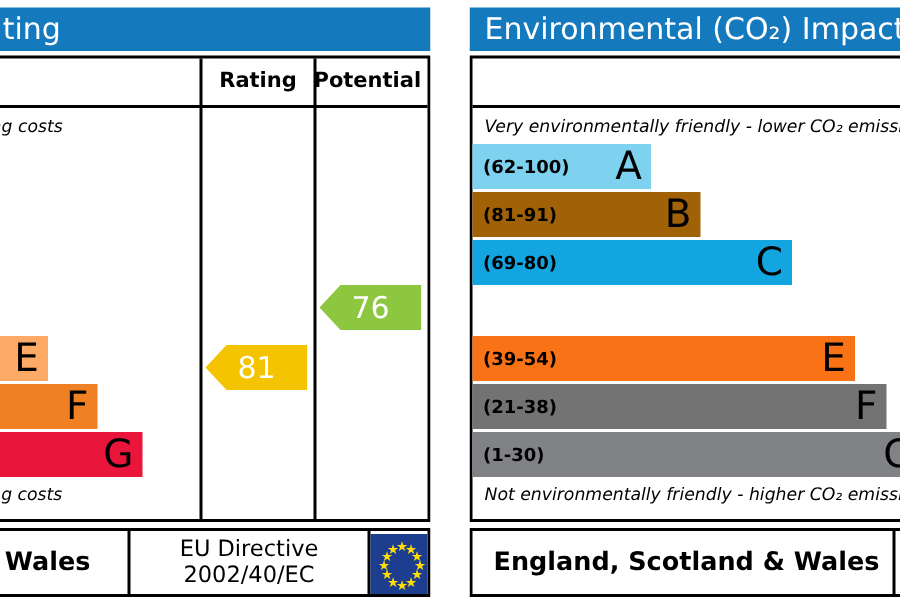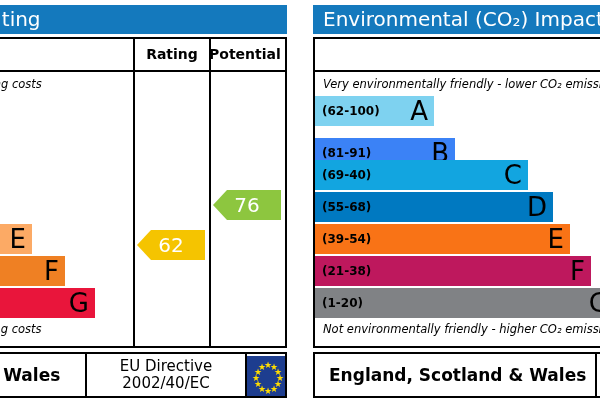--- a/index.html
+++ b/index.html
@@ -90,21 +90,21 @@
 
         <span class="ltr">F</span>
       </div>
       <div class="bar" style="top:216px;width:306px;background:#e9153b">
 
         <span class="ltr">G</span>
       </div>
 
       <div class="capnote" style="top:250px">Not energy efficient - higher running costs</div>
 
-      <div class="arrow" style="left:348px;top:158px;width:68px;background:#f5c400">62</div>
+      <div class="arrow" style="left:348px;top:158px;width:68px;background:#f5c400">81</div>
       <div class="arrow" style="left:424px;top:118px;width:68px;background:#8dc63f">76</div>
     </div>
   </div>
 
   <div class="footer">
     <div class="region">England, Scotland &amp; Wales</div>
     <div class="fvline" style="left:296px"></div>
     <div class="directive" style="left:300px;width:154px">
       <span>EU Directive</span><br>
       <span>2002/40/EC</span>
@@ -143,42 +143,38 @@
     </div>
 
     <div class="body">
 
       <div class="capnote" style="top:5px">Very environmentally friendly - lower CO₂ emissions</div>
 
       <div class="bar" style="top:24px;width:119px;background:#7ed2f0">
         <span class="rng">(62-100)</span>
         <span class="ltr">A</span>
       </div>
-      <div class="bar" style="top:66px;width:140px;background:#3b82f6">
+      <div class="bar" style="top:56px;width:152px;background:#a16207">
         <span class="rng">(81-91)</span>
         <span class="ltr">B</span>
       </div>
       <div class="bar" style="top:88px;width:213px;background:#12a5e0">
-        <span class="rng">(69-40)</span>
+        <span class="rng">(69-80)</span>
         <span class="ltr">C</span>
-      </div>
-      <div class="bar" style="top:120px;width:238px;background:#0079c1">
-        <span class="rng">(55-68)</span>
-        <span class="ltr">D</span>
       </div>
       <div class="bar" style="top:152px;width:255px;background:#f97316">
         <span class="rng">(39-54)</span>
         <span class="ltr">E</span>
       </div>
-      <div class="bar" style="top:184px;width:276px;background:#be185d">
+      <div class="bar" style="top:184px;width:276px;background:#737373">
         <span class="rng">(21-38)</span>
         <span class="ltr">F</span>
       </div>
       <div class="bar" style="top:216px;width:300px;background:#808285">
-        <span class="rng">(1-20)</span>
+        <span class="rng">(1-30)</span>
         <span class="ltr">G</span>
       </div>
 
       <div class="capnote" style="top:250px">Not environmentally friendly - higher CO₂ emissions</div>
     </div>
   </div>
 
   <div class="footer">
     <div class="region">England, Scotland &amp; Wales</div>
     <div class="fvline" style="left:280px"></div>

